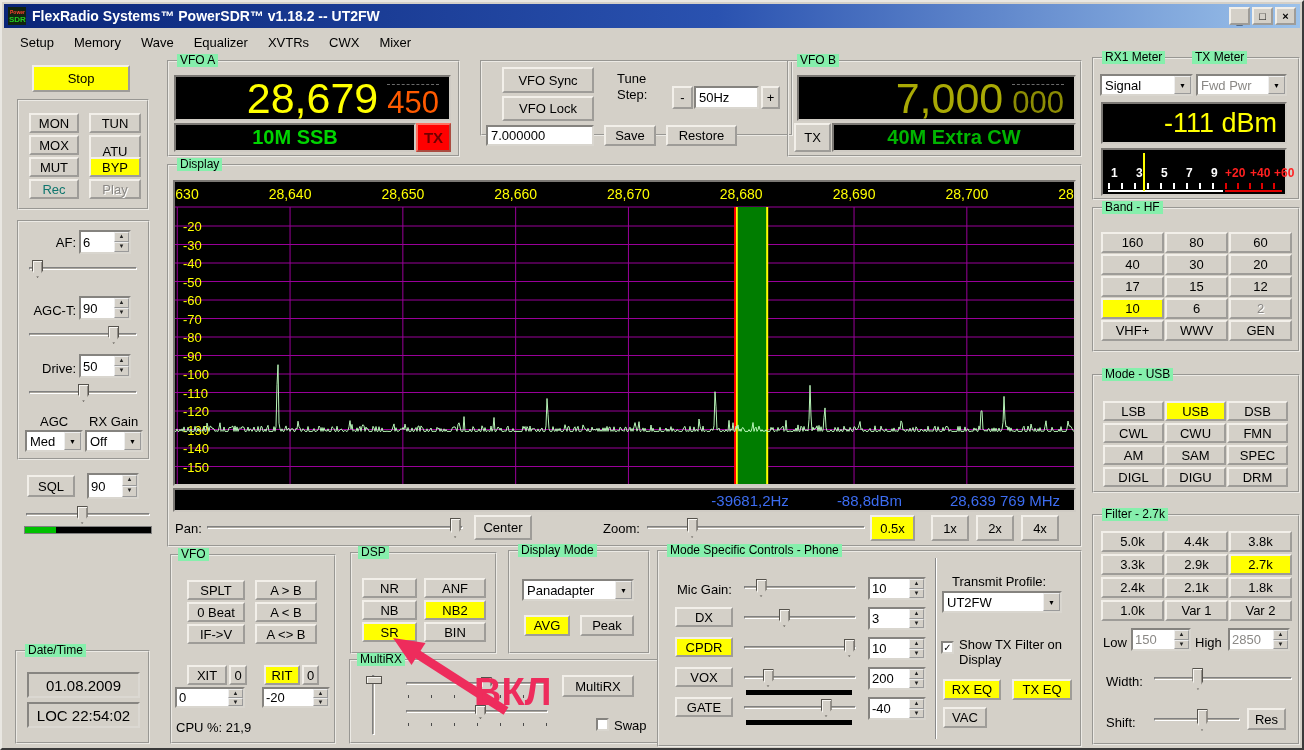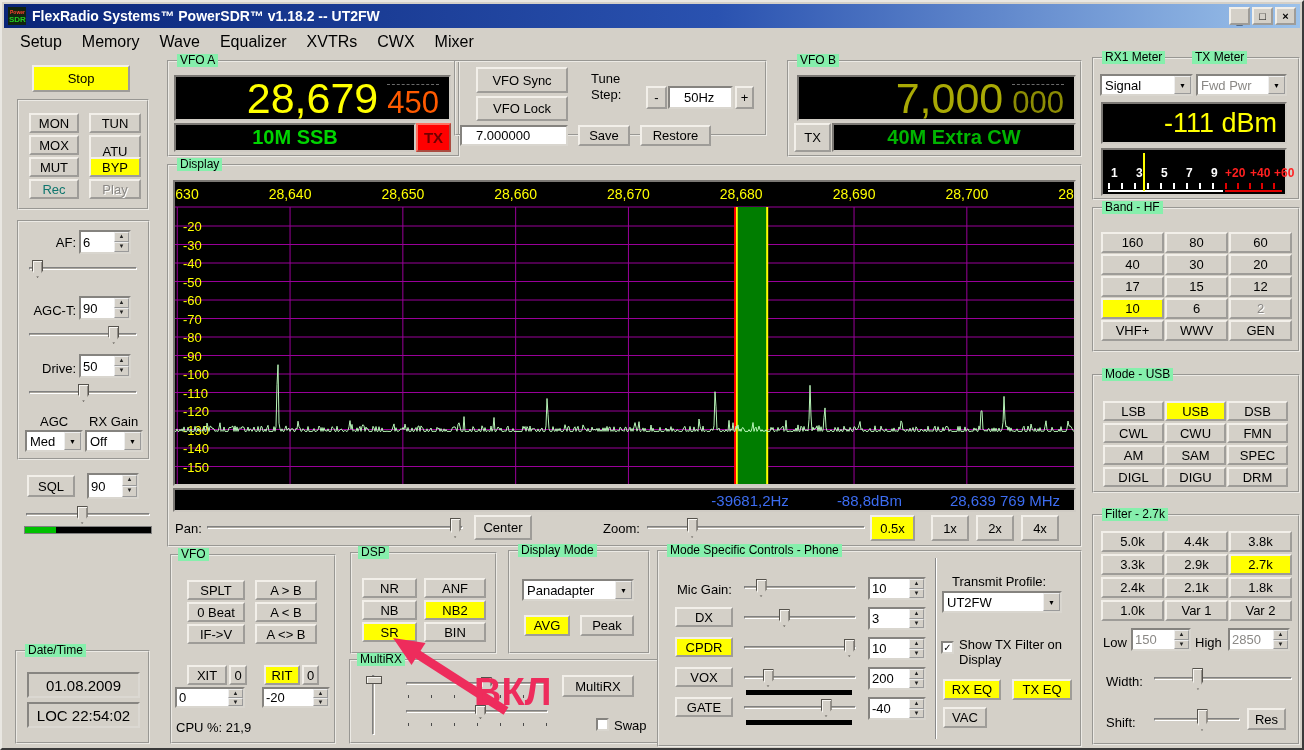--- a/index.html
+++ b/index.html
@@ -10,32 +10,32 @@
   .titlebar { position:absolute; left:2px; top:2px; right:2px; height:24px;
          background:linear-gradient(90deg,#0a2578 0%,#2a52b0 55%,#9cc2ea 100%);
          display:flex; align-items:center; padding:0 4px; gap:6px; }
   .title-text { color:#fff; font-weight:bold; font-size:14px; white-space:nowrap; }
   .win-btns { margin-left:auto; display:flex; gap:2px; }
   .win-btn { width:21px; height:18px; background:#d4d0c8; border:2px outset #f2efe9;
          font-size:11px; font-weight:bold; display:flex; align-items:center; justify-content:center; }
   .win-btn.min { align-items:flex-end; line-height:6px; }
   .menubar { position:absolute; left:2px; top:28px; right:2px; height:24px; display:flex;
          align-items:center; padding-left:6px; }
-  .menu-item { padding:3px 10px; font-size:16px; white-space:nowrap; }
+  .menu-item { padding:3px 10px; font-size:13px; white-space:nowrap; }
   .group { position:absolute; border:2px groove #eceae5; }
   .legend { position:absolute; top:-8px; background:#86efac; padding:0 3px; font-size:12px; line-height:13px; white-space:nowrap; }
   .lbl { position:absolute; white-space:nowrap; font-size:13px; }
   .ra { text-align:right; }
   .btn { position:absolute; background:#d4d0c8; border:2px outset #f2efe9; font-size:13px;
          display:flex; align-items:center; justify-content:center; white-space:nowrap; }
   .btn.active { background:#ffff00; }
   .btn.disabled { color:#8a8885; text-shadow:1px 1px 0 #fff; }
   .btn.red-text { color:#0f766e; }
   .inputbox { position:absolute; background:#fff; border:2px inset #d9d6cf; font-size:13px;
-         padding:0 14px; display:flex; align-items:center; }
+         padding:0 3px; display:flex; align-items:center; }
   .spin { position:absolute; background:#fff; border:2px inset #d9d6cf; display:flex; }
   .spin .val { flex:1; font-size:13px; padding:0 2px; align-self:center; }
   .spin.disabled .val { color:#8a8885; }
   .spin .arr { width:15px; display:flex; flex-direction:column; }
   .spin .arr i { flex:1; font-style:normal; font-size:6px; line-height:7px; text-align:center;
          background:#d4d0c8; border:1px outset #eee; color:#222; overflow:hidden; }
   .combo { position:absolute; background:#fff; border:2px inset #d9d6cf; display:flex; }
   .combo .val { flex:1; font-size:13px; padding:0 3px; align-self:center; white-space:nowrap; overflow:hidden; }
   .combo .arrbtn { width:17px; background:#d4d0c8; border:1px outset #eee; font-size:7px;
          display:flex; align-items:center; justify-content:center; }
@@ -194,21 +194,21 @@
   <div class="group" style="left:165px;top:58px;width:293px;height:97px">
     <span class="legend" style="left:8px">VFO A</span>
     <div class="bdisp vfo-disp" style="left:5px;top:13px;width:277px;height:46px">
       <span class="vfo-main">28,679</span>
       <span class="vfo-sub">450</span>
     </div>
     <div class="modebar" style="left:5px;top:61px;width:242px;height:29px">10M SSB</div>
     <div class="btn txred" style="left:247px;top:61px;width:35px;height:29px">TX</div>
   </div>
 
-  <div class="group" style="left:452px;top:58px;width:313px;height:76px">
+  <div class="group" style="left:478px;top:58px;width:313px;height:76px">
     <div class="btn" style="left:20px;top:5px;width:92px;height:26px">VFO Sync</div>
     <div class="btn" style="left:20px;top:34px;width:92px;height:25px">VFO Lock</div>
     <span class="lbl" style="left:135px;top:9px">Tune</span>
     <span class="lbl" style="left:135px;top:25px">Step:</span>
     <div class="btn" style="left:190px;top:24px;width:21px;height:23px">-</div>
     <div class="inputbox" style="left:212px;top:24px;width:65px;height:23px">50Hz</div>
     <div class="btn" style="left:279px;top:24px;width:19px;height:23px">+</div>
     <div class="inputbox" style="left:4px;top:63px;width:108px;height:21px">7.000000</div>
     <div class="btn" style="left:122px;top:63px;width:52px;height:21px">Save</div>
     <div class="btn" style="left:184px;top:63px;width:71px;height:21px">Restore</div>

